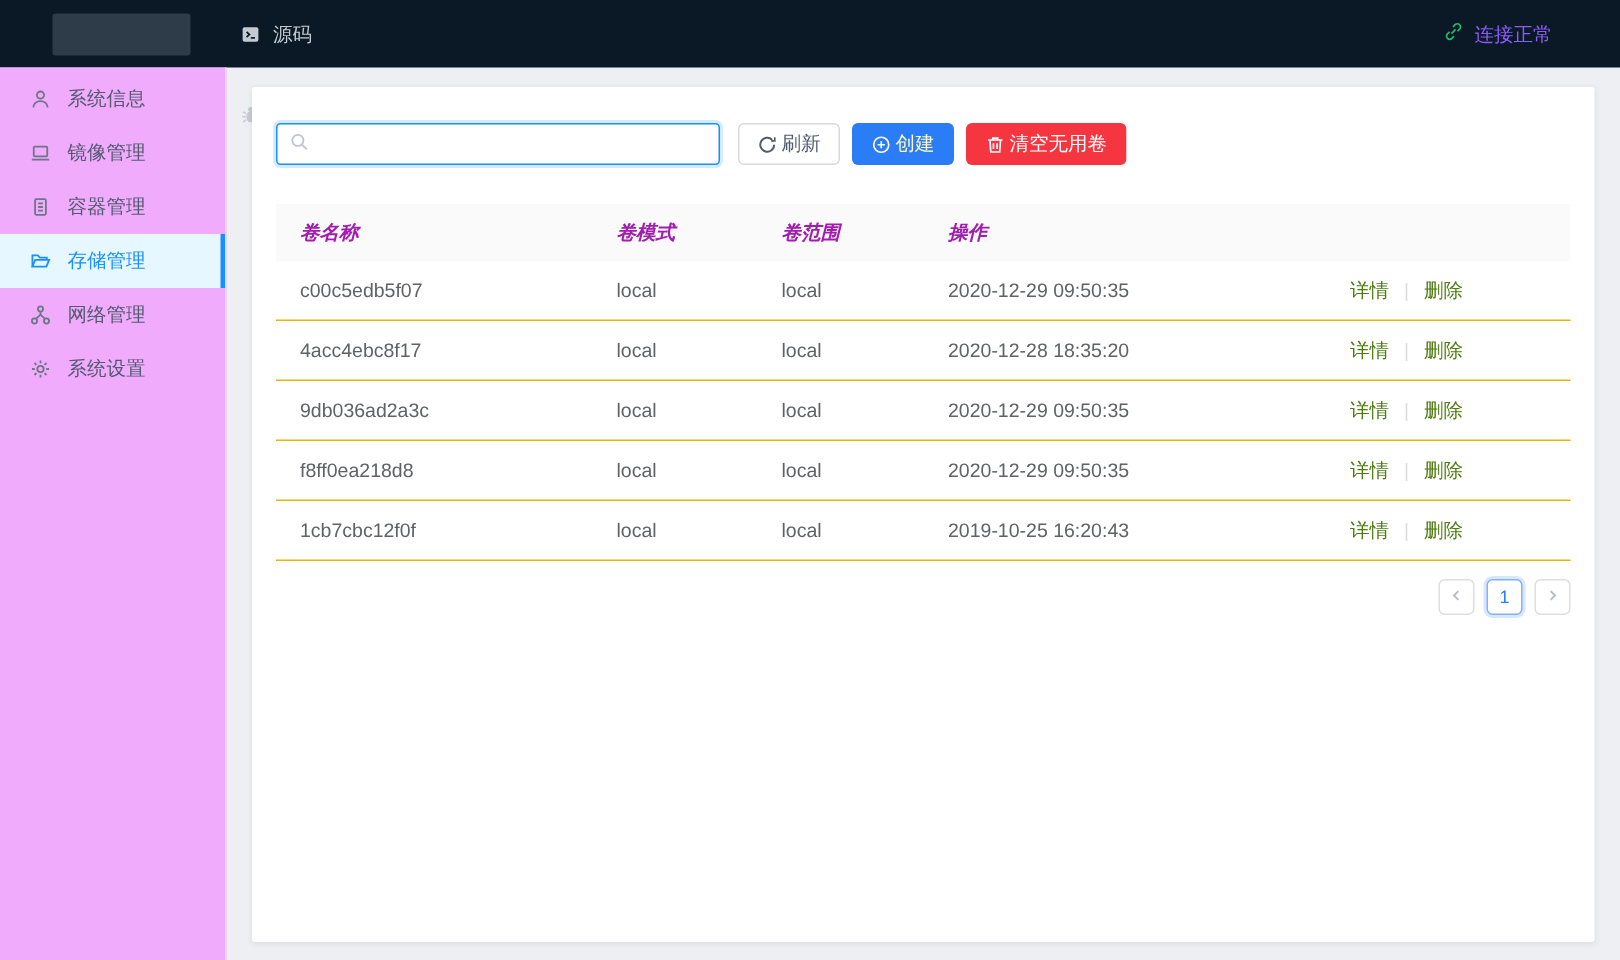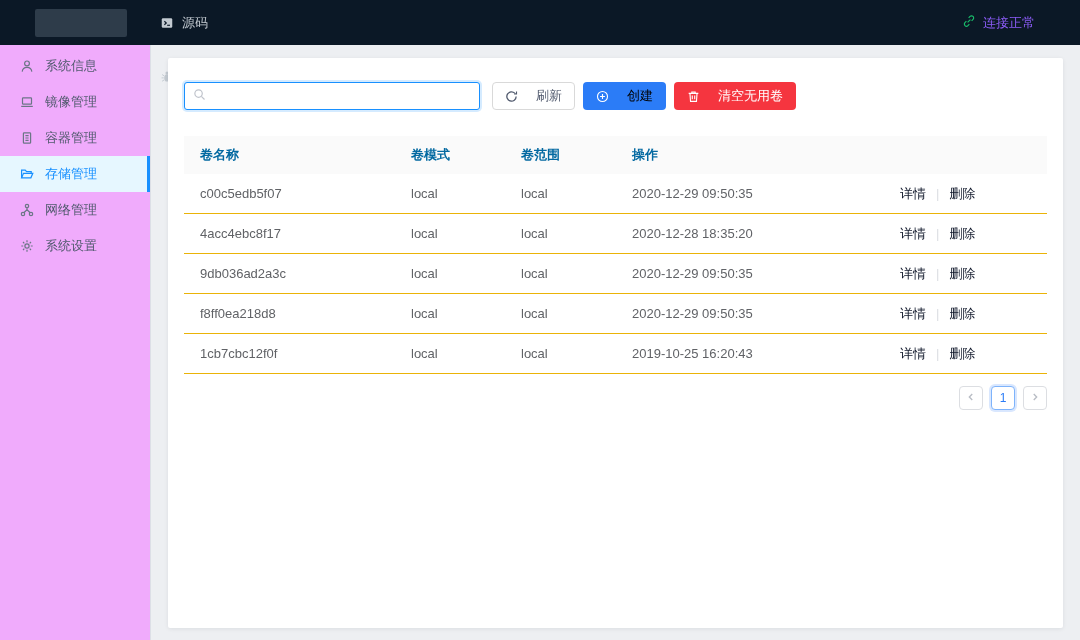--- a/index.html
+++ b/index.html
@@ -72,44 +72,44 @@
   }
   .search-box svg { flex: none; color: #c0c4cc; }
   .search-box input {
     border: none; outline: none; flex: 1; margin-left: 6px;
     font-size: 13px; color: #515a6e; background: transparent;
     font-family: "Liberation Sans", "DejaVu Sans", sans-serif;
   }
   .search-box input::placeholder { color: #c0c4cc; }
   .btn {
     height: 28px; border-radius: 4px; padding: 0 12px;
-    display: inline-flex; align-items: center; gap: 18px;
+    display: inline-flex; align-items: center; gap: 3px;
     font-size: 13px; cursor: pointer; border: 1px solid transparent;
     font-family: inherit;
   }
   .btn svg { display: block; }
   .btn-default { background: #fff; border-color: #d9d9d9; color: #515a6e; margin-left: 12px; }
-  .btn-primary { background: #2b7cf7; color: #000000; margin-left: 8px; justify-content: center; }
+  .btn-primary { background: #2b7cf7; color: #fef9c3; margin-left: 8px; justify-content: center; }
   .btn-danger  { background: #f5353f; color: #fff; margin-left: 8px; }
 
   
   .table { margin-top: 26px; }
   .t-row {
     display: grid;
     grid-template-columns: 211px 110px 111px 268px 1fr;
     align-items: center;
   }
   .t-head {
     background: #fafafa; height: 38px;
-    color: #0369a1; font-weight: bold;
+    color: #a21caf; font-weight: bold; font-style: italic;
   }
   .t-cell { padding-left: 16px; overflow: hidden; white-space: nowrap; }
   .t-body .t-row { height: 40px; border-bottom: 1px solid #eab308; color: #606266; }
   .t-actions { display: flex; align-items: center; gap: 10px; }
-  .link { color: #0f172a; cursor: pointer; text-decoration: none; }
+  .link { color: #4d7c0f; cursor: pointer; text-decoration: none; }
   .act-sep { color: #dcdee2; }
 
   
   .pagination {
     margin-top: 12px; display: flex; justify-content: flex-end;
     align-items: center; gap: 8px;
   }
   .page-btn {
     width: 24px; height: 24px; border-radius: 4px;
     border: 1px solid #dcdee2; background: #fff;

